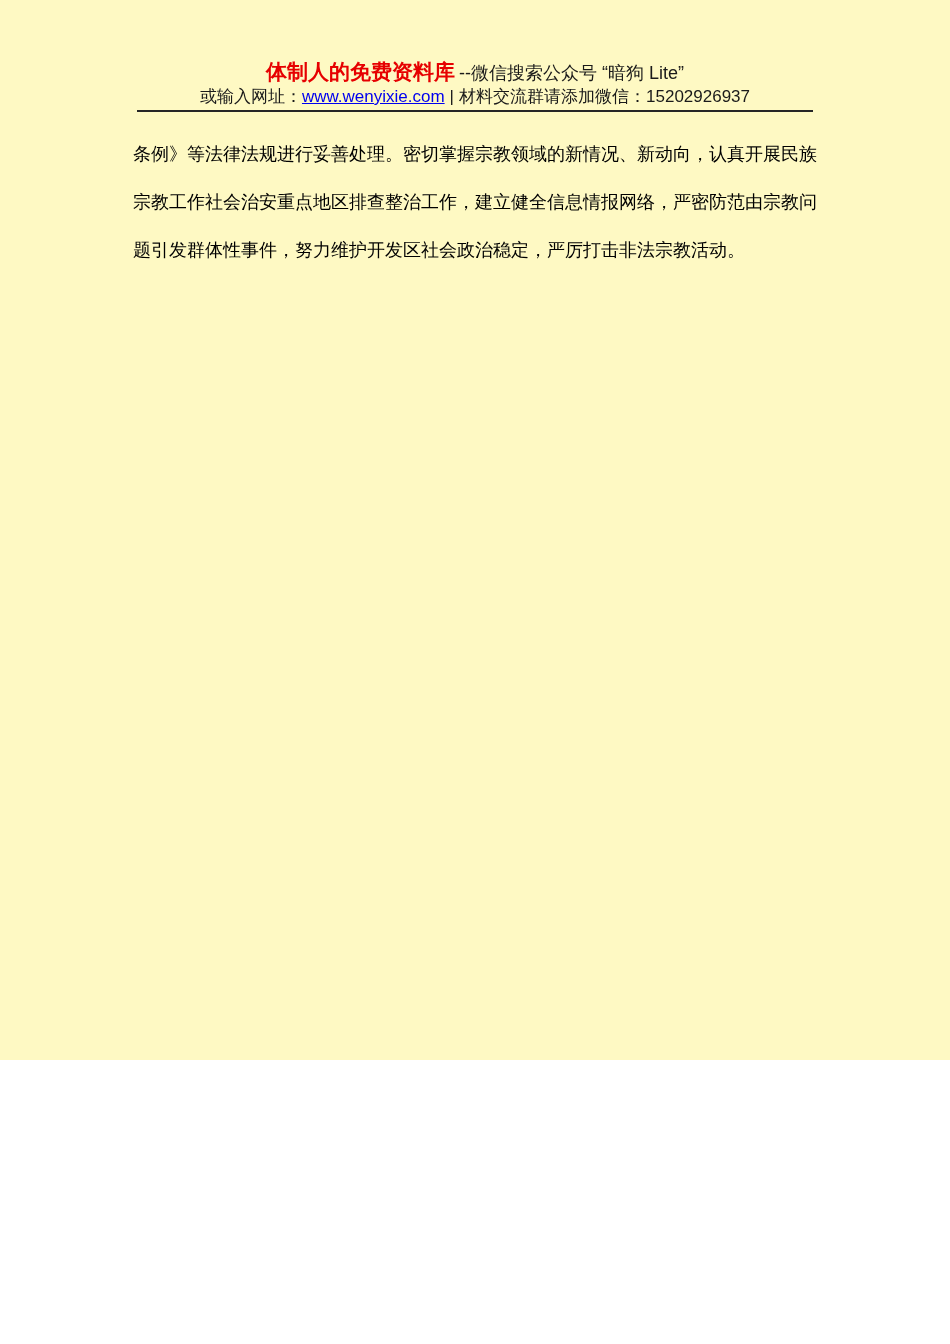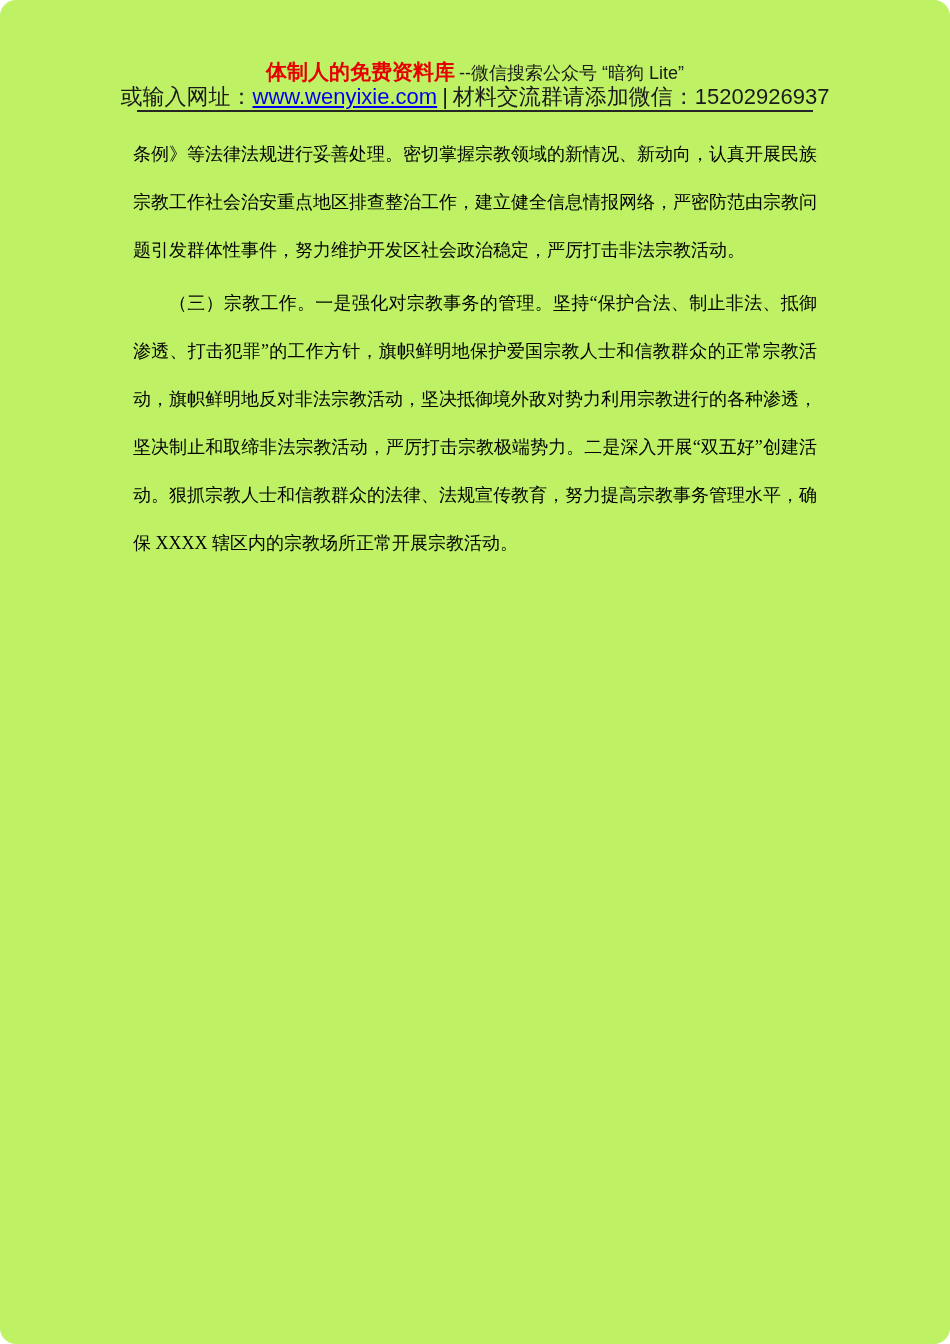--- a/index.html
+++ b/index.html
@@ -3,25 +3,24 @@
 <meta charset="utf-8">
 <style>
   html, body {
     margin: 0;
     padding: 0;
     background: #ffffff;
   }
   .page {
     position: relative;
     width: 950px;
-    height: 1344px;
-    background: #bef264;
+    height: 1060px;
+    background: #fef9c3;
     overflow: hidden;
     font-family: "Liberation Sans", "DejaVu Sans", sans-serif;
-    border-radius: 16px;
   }
   .header {
     padding-top: 60px;
     text-align: center;
     white-space: nowrap;
   }
   .header-line1 {
     font-size: 18px;
     line-height: 23px;
     color: #1a1a1a;
@@ -30,21 +29,21 @@
     color: #e60000;
     font-size: 21px;
     font-weight: bold;
     margin-right: 4px;
   }
   .tagline {
     color: #1a1a1a;
   }
   .header-line2 {
     margin-top: 2px;
-    font-size: 22px;
+    font-size: 17px;
     line-height: 19px;
     color: #1a1a1a;
   }
   .link {
     color: #0000ee;
     text-decoration: underline;
   }
   .sep {
     margin: 0 5px;
     color: #1a1a1a;
@@ -84,16 +83,15 @@
     </div>
     <div class="header-line2">
       <span>或输入网址：</span><a class="link" href="#">www.wenyixie.com</a><span class="sep">|</span><span>材料交流群请添加微信：15202926937</span>
     </div>
   </div>
 
   <div class="divider"></div>
 
   <main class="doc">
     <p class="para">条例》等法律法规进行妥善处理。密切掌握宗教领域的新情况、新动向，认真开展民族宗教工作社会治安重点地区排查整治工作，建立健全信息情报网络，严密防范由宗教问题引发群体性事件，努力维护开发区社会政治稳定，严厉打击非法宗教活动。</p>
-    <p class="para indent">（三）宗教工作。一是强化对宗教事务的管理。坚持“保护合法、制止非法、抵御渗透、打击犯罪”的工作方针，旗帜鲜明地保护爱国宗教人士和信教群众的正常宗教活动，旗帜鲜明地反对非法宗教活动，坚决抵御境外敌对势力利用宗教进行的各种渗透，坚决制止和取缔非法宗教活动，严厉打击宗教极端势力。二是深入开展“双五好”创建活动。狠抓宗教人士和信教群众的法律、法规宣传教育，努力提高宗教事务管理水平，确保 XXXX 辖区内的宗教场所正常开展宗教活动。</p>
   </main>
 
 </div>
 
 </body></html>

